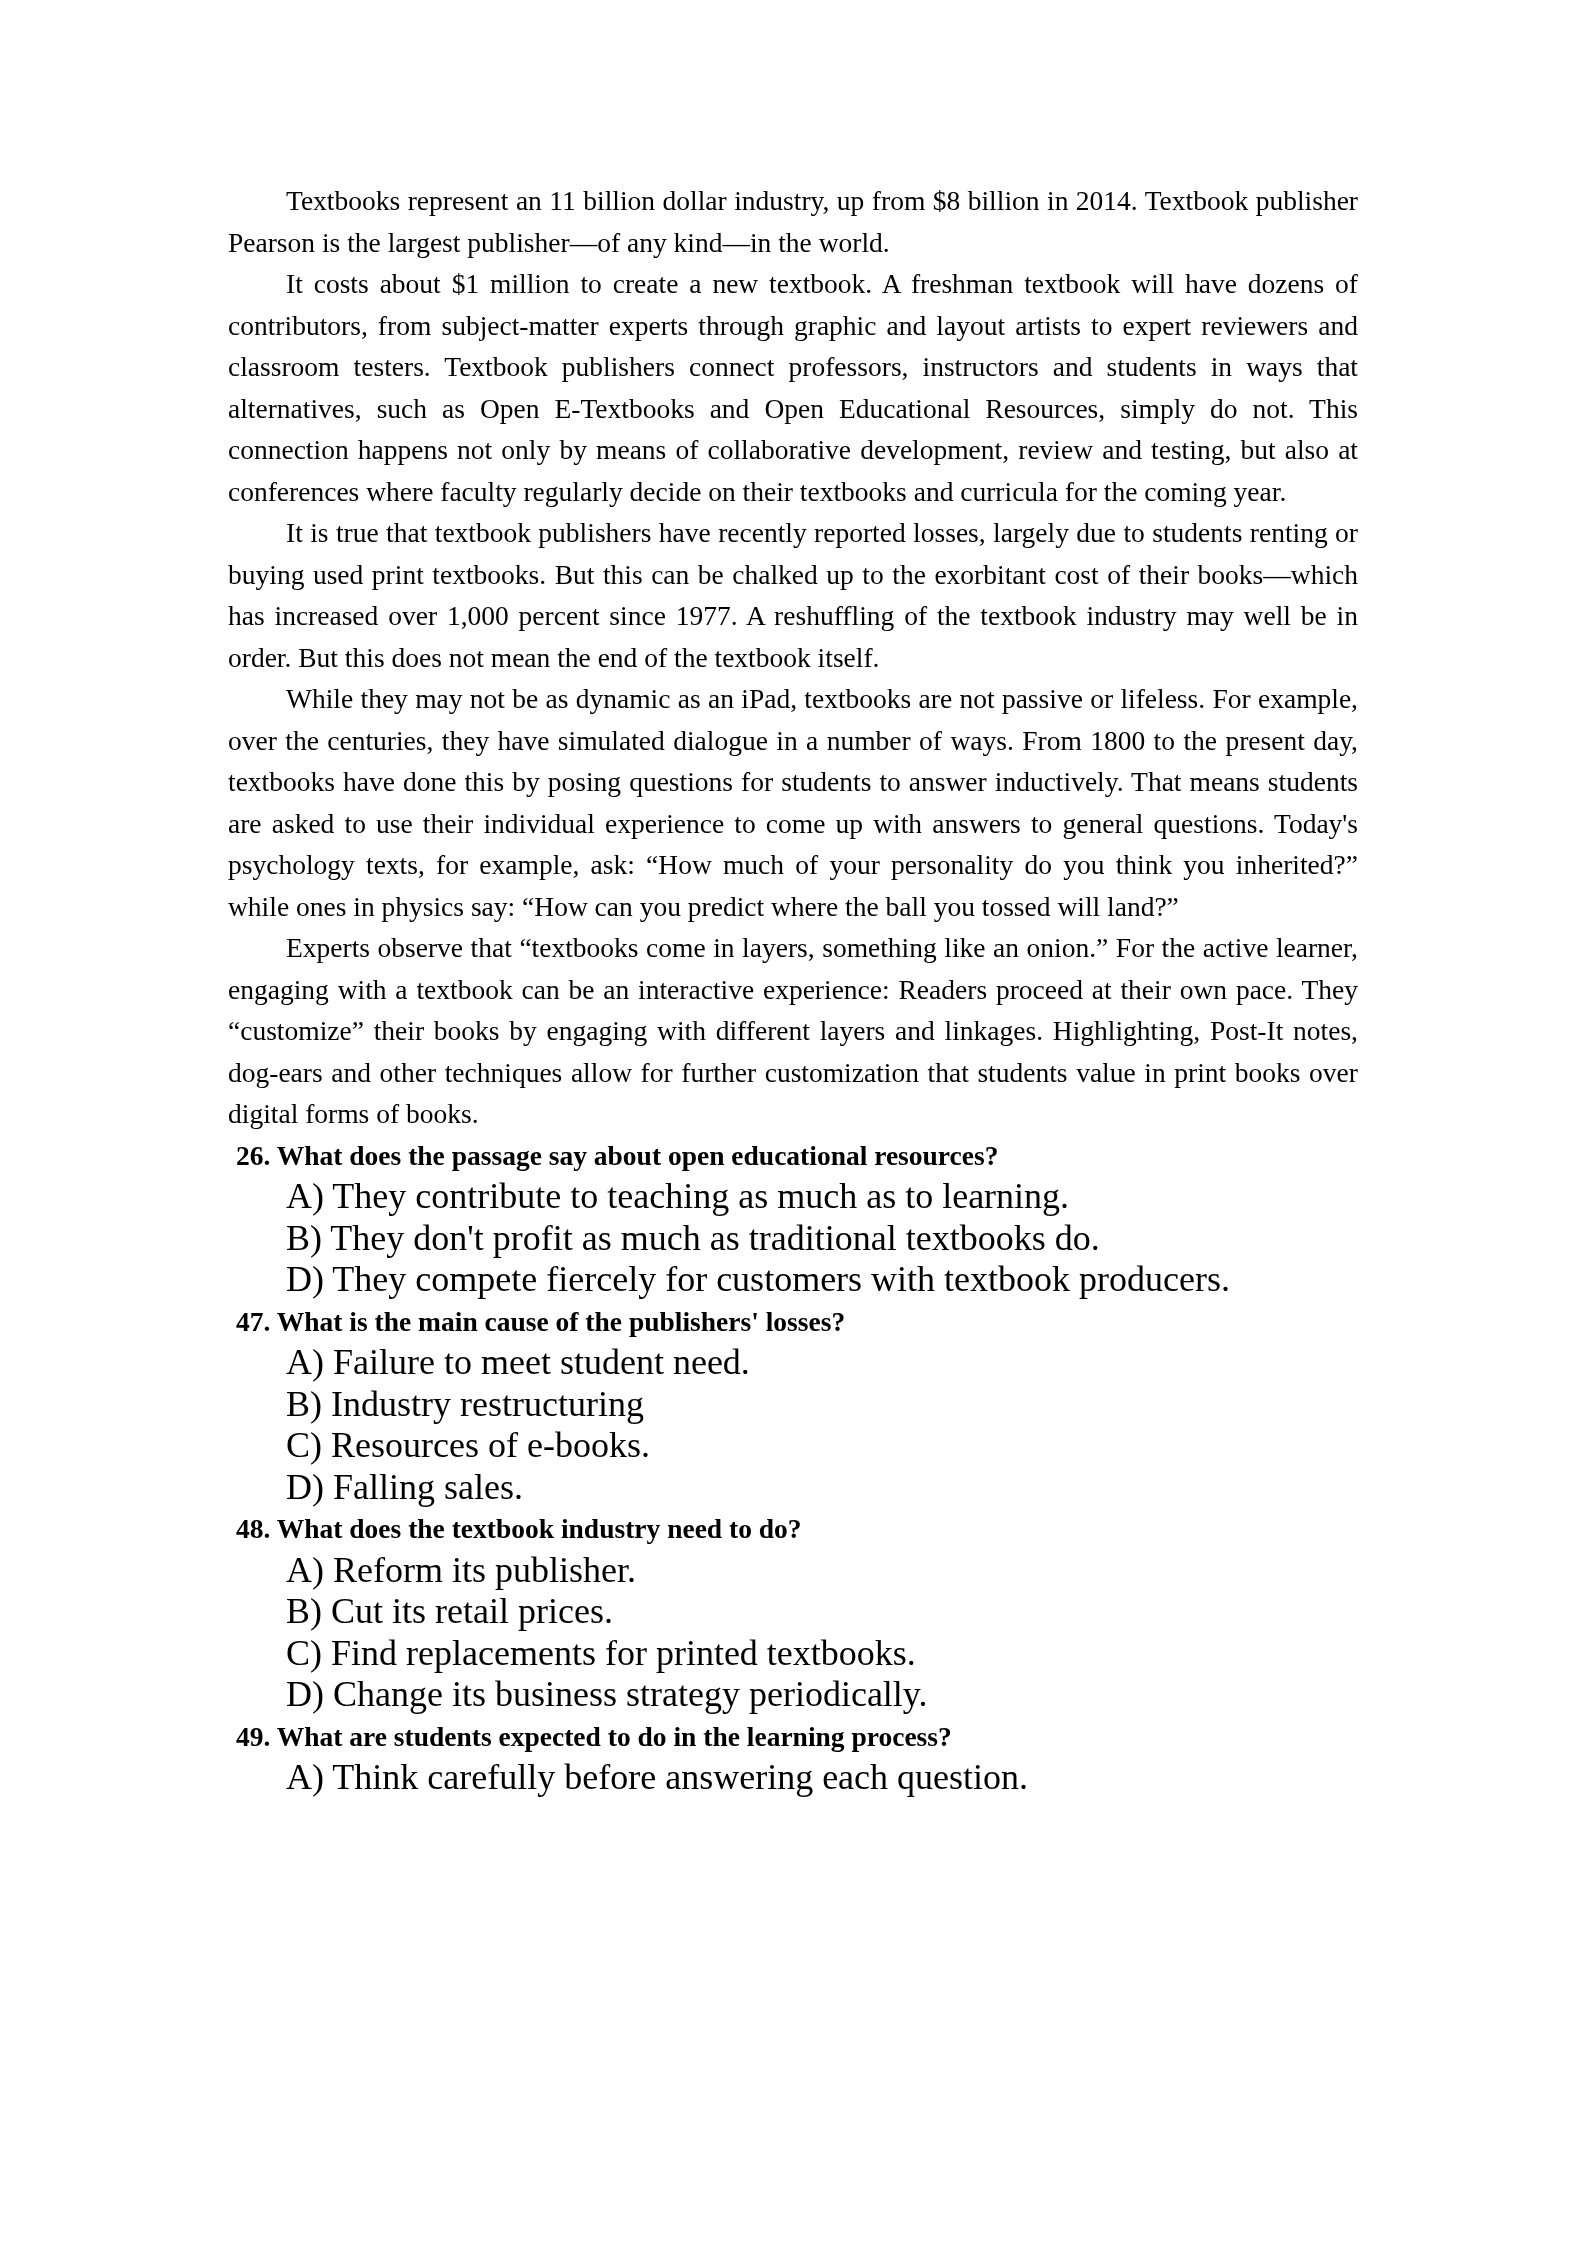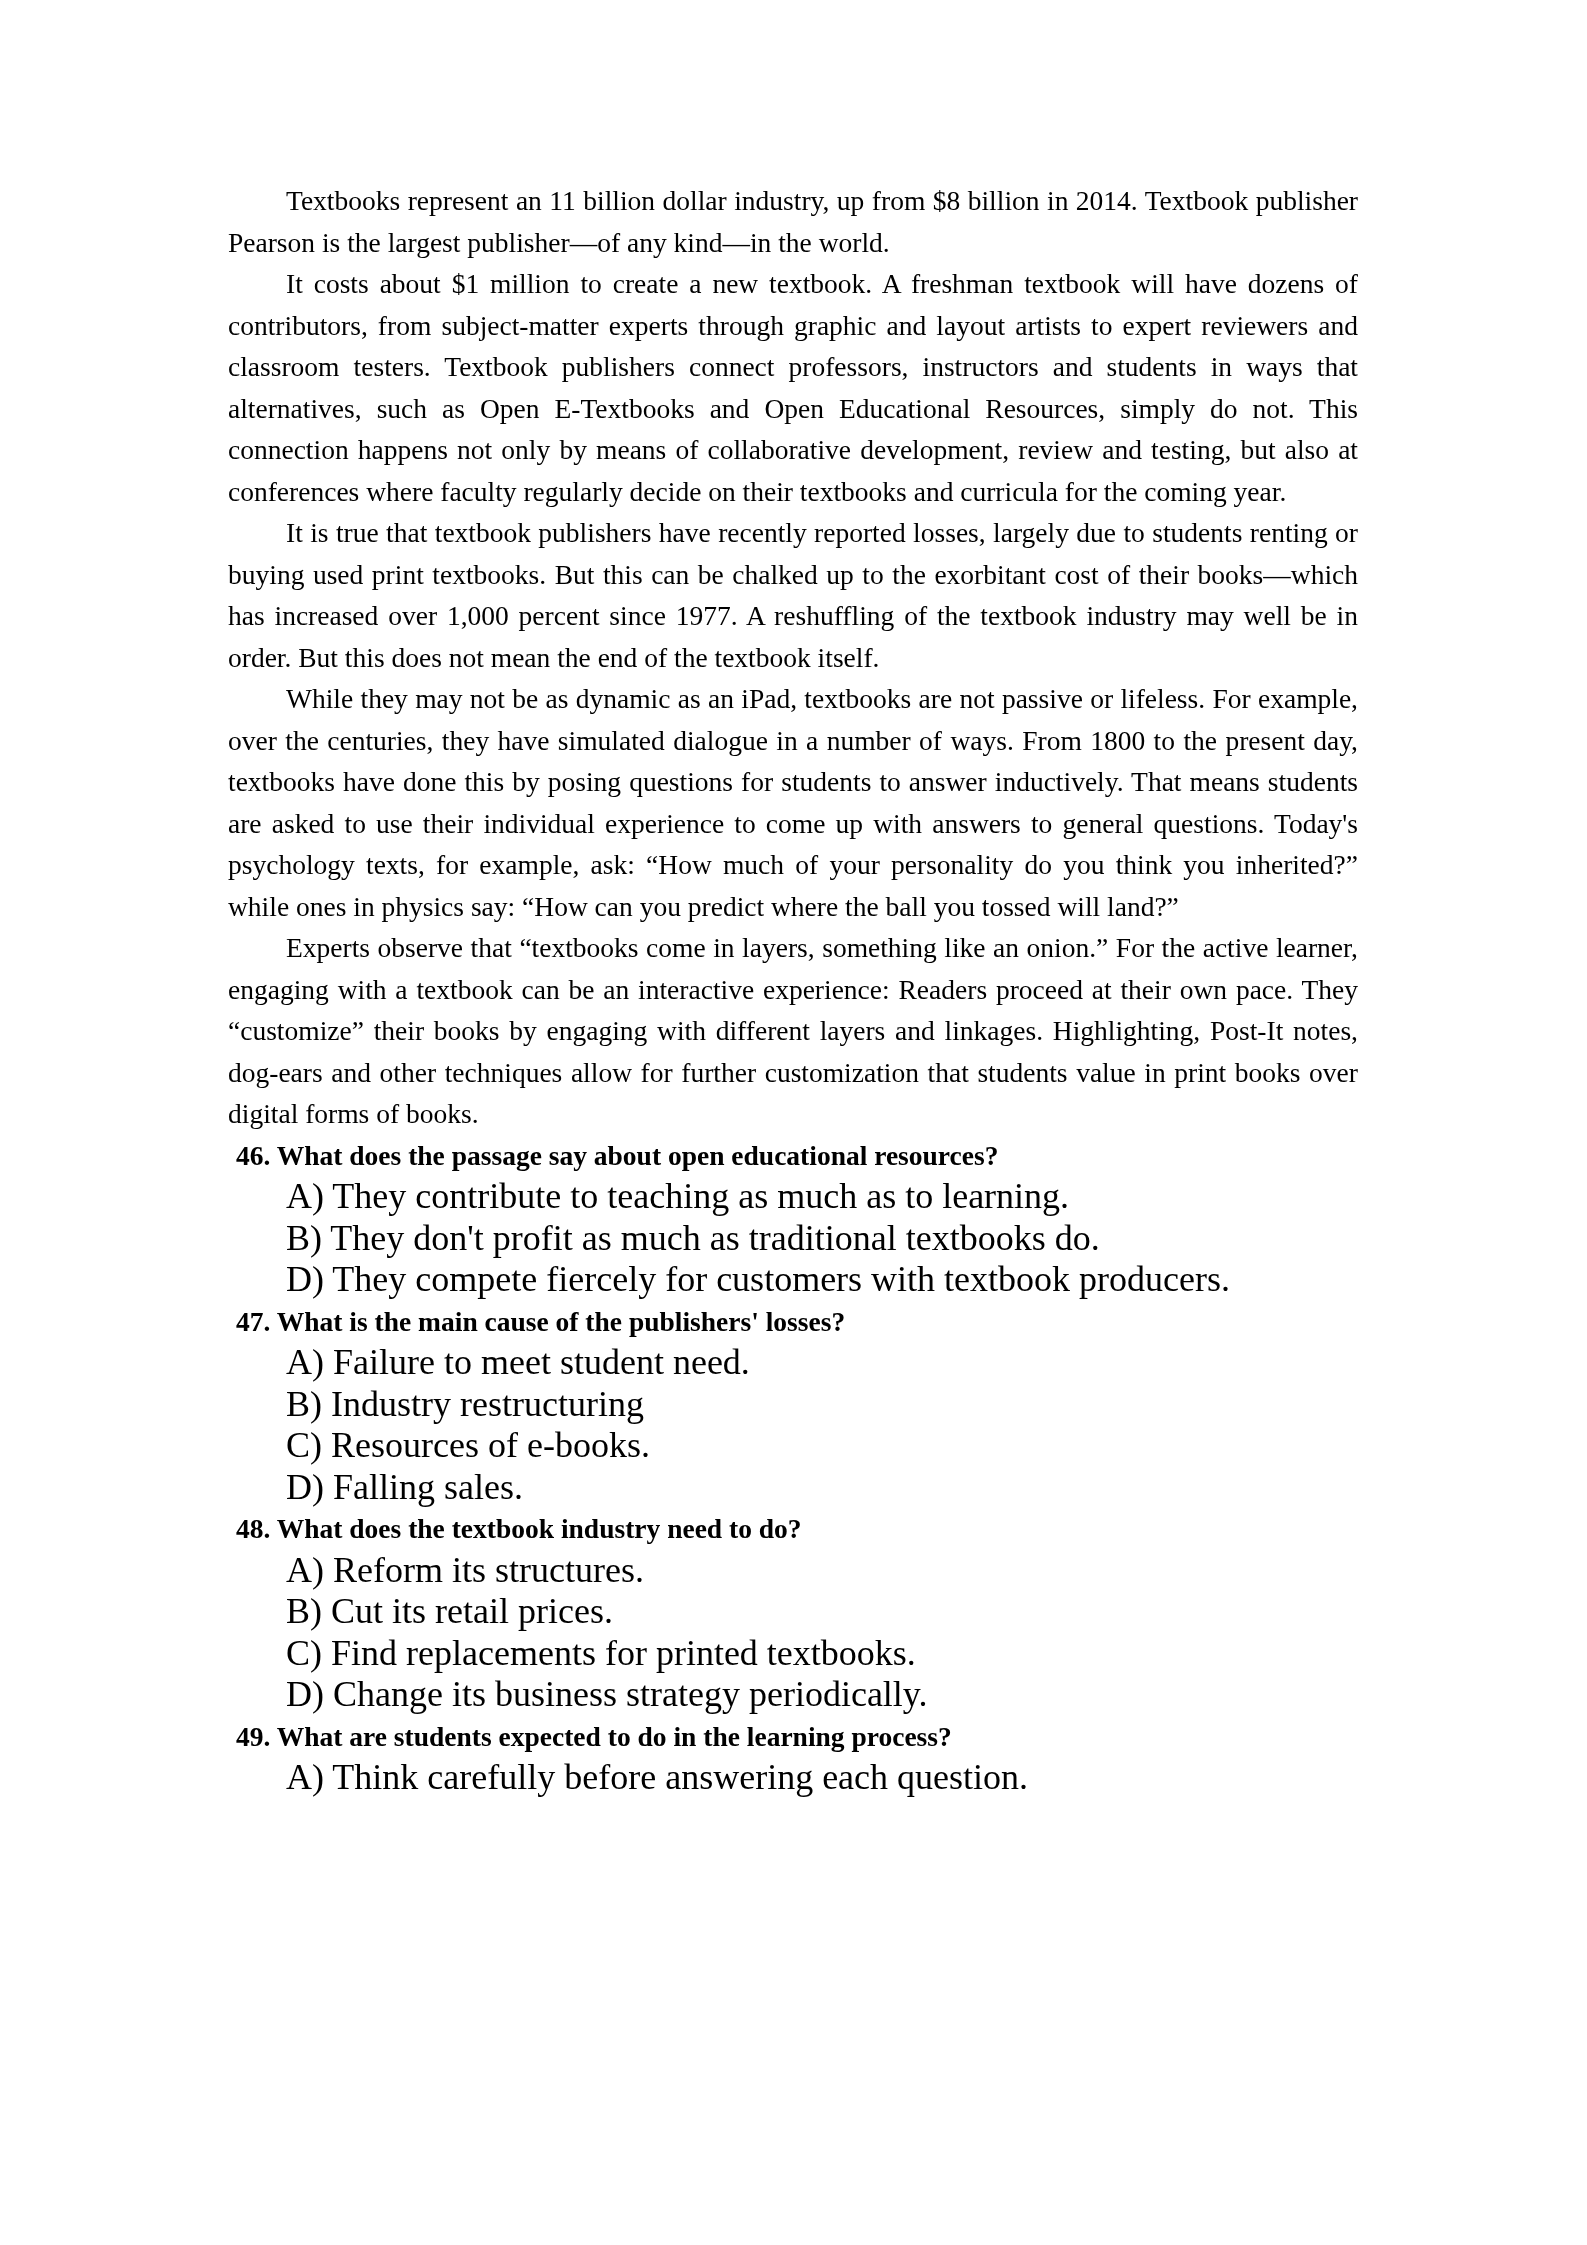--- a/index.html
+++ b/index.html
@@ -54,37 +54,37 @@
 
 <div class="page">
 
   <p class="para">Textbooks represent an 11 billion dollar industry, up from $8 billion in 2014. Textbook publisher Pearson is the largest publisher—of any kind—in the world.</p>
   <p class="para">It costs about $1 million to create a new textbook. A freshman textbook will have dozens of contributors, from subject-matter experts through graphic and layout artists to expert reviewers and classroom testers. Textbook publishers connect professors, instructors and students in ways that alternatives, such as Open E-Textbooks and Open Educational Resources, simply do not. This connection happens not only by means of collaborative development, review and testing, but also at conferences where faculty regularly decide on their textbooks and curricula for the coming year.</p>
   <p class="para">It is true that textbook publishers have recently reported losses, largely due to students renting or buying used print textbooks. But this can be chalked up to the exorbitant cost of their books—which has increased over 1,000 percent since 1977. A reshuffling of the textbook industry may well be in order. But this does not mean the end of the textbook itself.</p>
   <p class="para">While they may not be as dynamic as an iPad, textbooks are not passive or lifeless. For example, over the centuries, they have simulated dialogue in a number of ways. From 1800 to the present day, textbooks have done this by posing questions for students to answer inductively. That means students are asked to use their individual experience to come up with answers to general questions. Today's psychology texts, for example, ask: “How much of your personality do you think you inherited?” while ones in physics say: “How can you predict where the ball you tossed will land?”</p>
   <p class="para">Experts observe that “textbooks come in layers, something like an onion.” For the active learner, engaging with a textbook can be an interactive experience: Readers proceed at their own pace. They “customize” their books by engaging with different layers and linkages. Highlighting, Post-It notes, dog-ears and other techniques allow for further customization that students value in print books over digital forms of books.</p>
 
   <div class="qblock">
-    <p class="question">46. What does the passage say about open educational resources?</p>
+    <p class="question">26. What does the passage say about open educational resources?</p>
     <p class="option">A) They contribute to teaching as much as to learning.</p>
     <p class="option">B) They don't profit as much as traditional textbooks do.</p>
     <p class="option">D) They compete fiercely for customers with textbook producers.</p>
   </div>
 
   <div class="qblock">
     <p class="question">47. What is the main cause of the publishers' losses?</p>
     <p class="option">A) Failure to meet student need.</p>
     <p class="option">B) Industry restructuring</p>
     <p class="option">C) Resources of e-books.</p>
     <p class="option">D) Falling sales.</p>
   </div>
 
   <div class="qblock">
     <p class="question">48. What does the textbook industry need to do?</p>
-    <p class="option">A) Reform its structures.</p>
+    <p class="option">A) Reform its publisher.</p>
     <p class="option">B) Cut its retail prices.</p>
     <p class="option">C) Find replacements for printed textbooks.</p>
     <p class="option">D) Change its business strategy periodically.</p>
   </div>
 
   <div class="qblock">
     <p class="question">49. What are students expected to do in the learning process?</p>
     <p class="option">A) Think carefully before answering each question.</p>
   </div>
 

